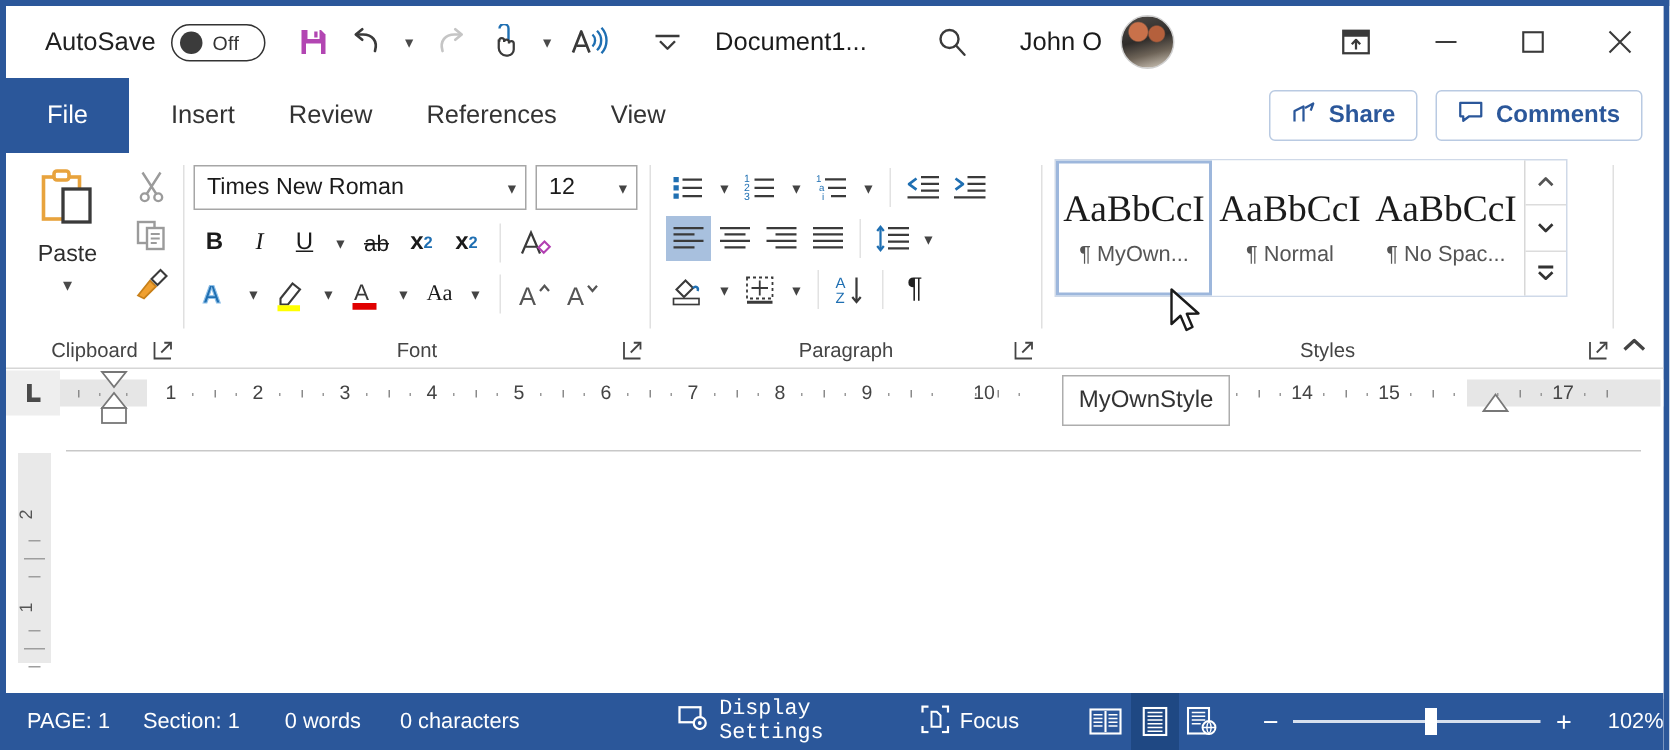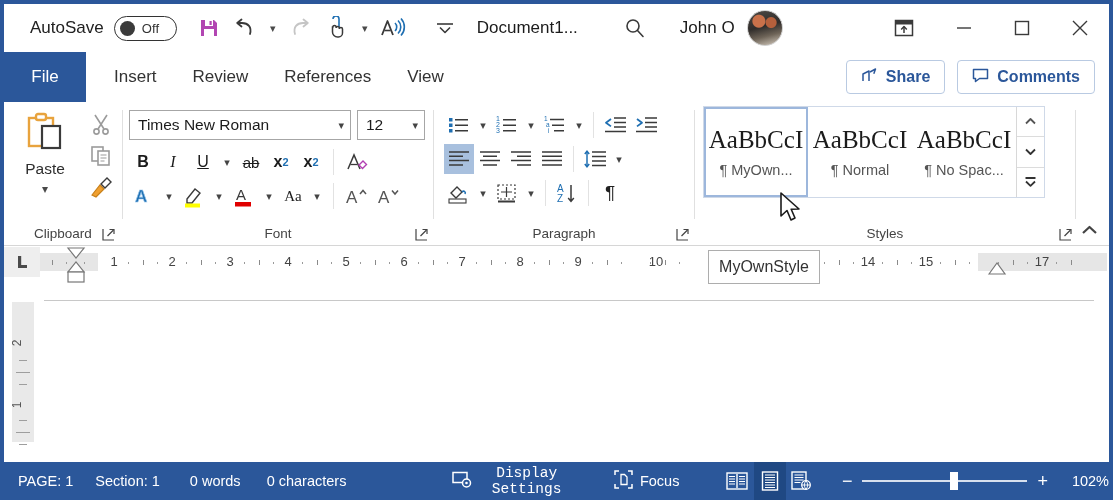--- a/index.html
+++ b/index.html
@@ -218,21 +218,20 @@
   .vtick.lg { left:4px; width:14px; }
   .page-top-line {
     position:absolute; left:40px; top:22px; width:1050px; height:1px; background:#c8c8c8;
   }
 
   
   .statusbar {
     position:absolute; left:0; bottom:0; width:1105px; height:38px;
     background:#2b579a; color:#fff; display:flex; align-items:center;
     font-size:14.5px;
-    text-align:center;
   }
   .sb-item { display:flex; align-items:center; gap:7px; white-space:nowrap; }
   .sb-btn { display:flex; align-items:center; justify-content:center; height:38px; padding:0 10px; gap:7px;}
   .sb-viewbtn { width:44px; height:38px; display:flex; align-items:center; justify-content:center;}
   .sb-viewbtn.active { background:#1f4883; }
   .zoomwrap { display:flex; align-items:center; gap:10px; }
   .zoomtrack { position:relative; width:165px; height:2px; background:#d7e0ee; }
   .zoomthumb {
     position:absolute; left:88px; top:-8px; width:8px; height:18px; background:#fff;
   }

